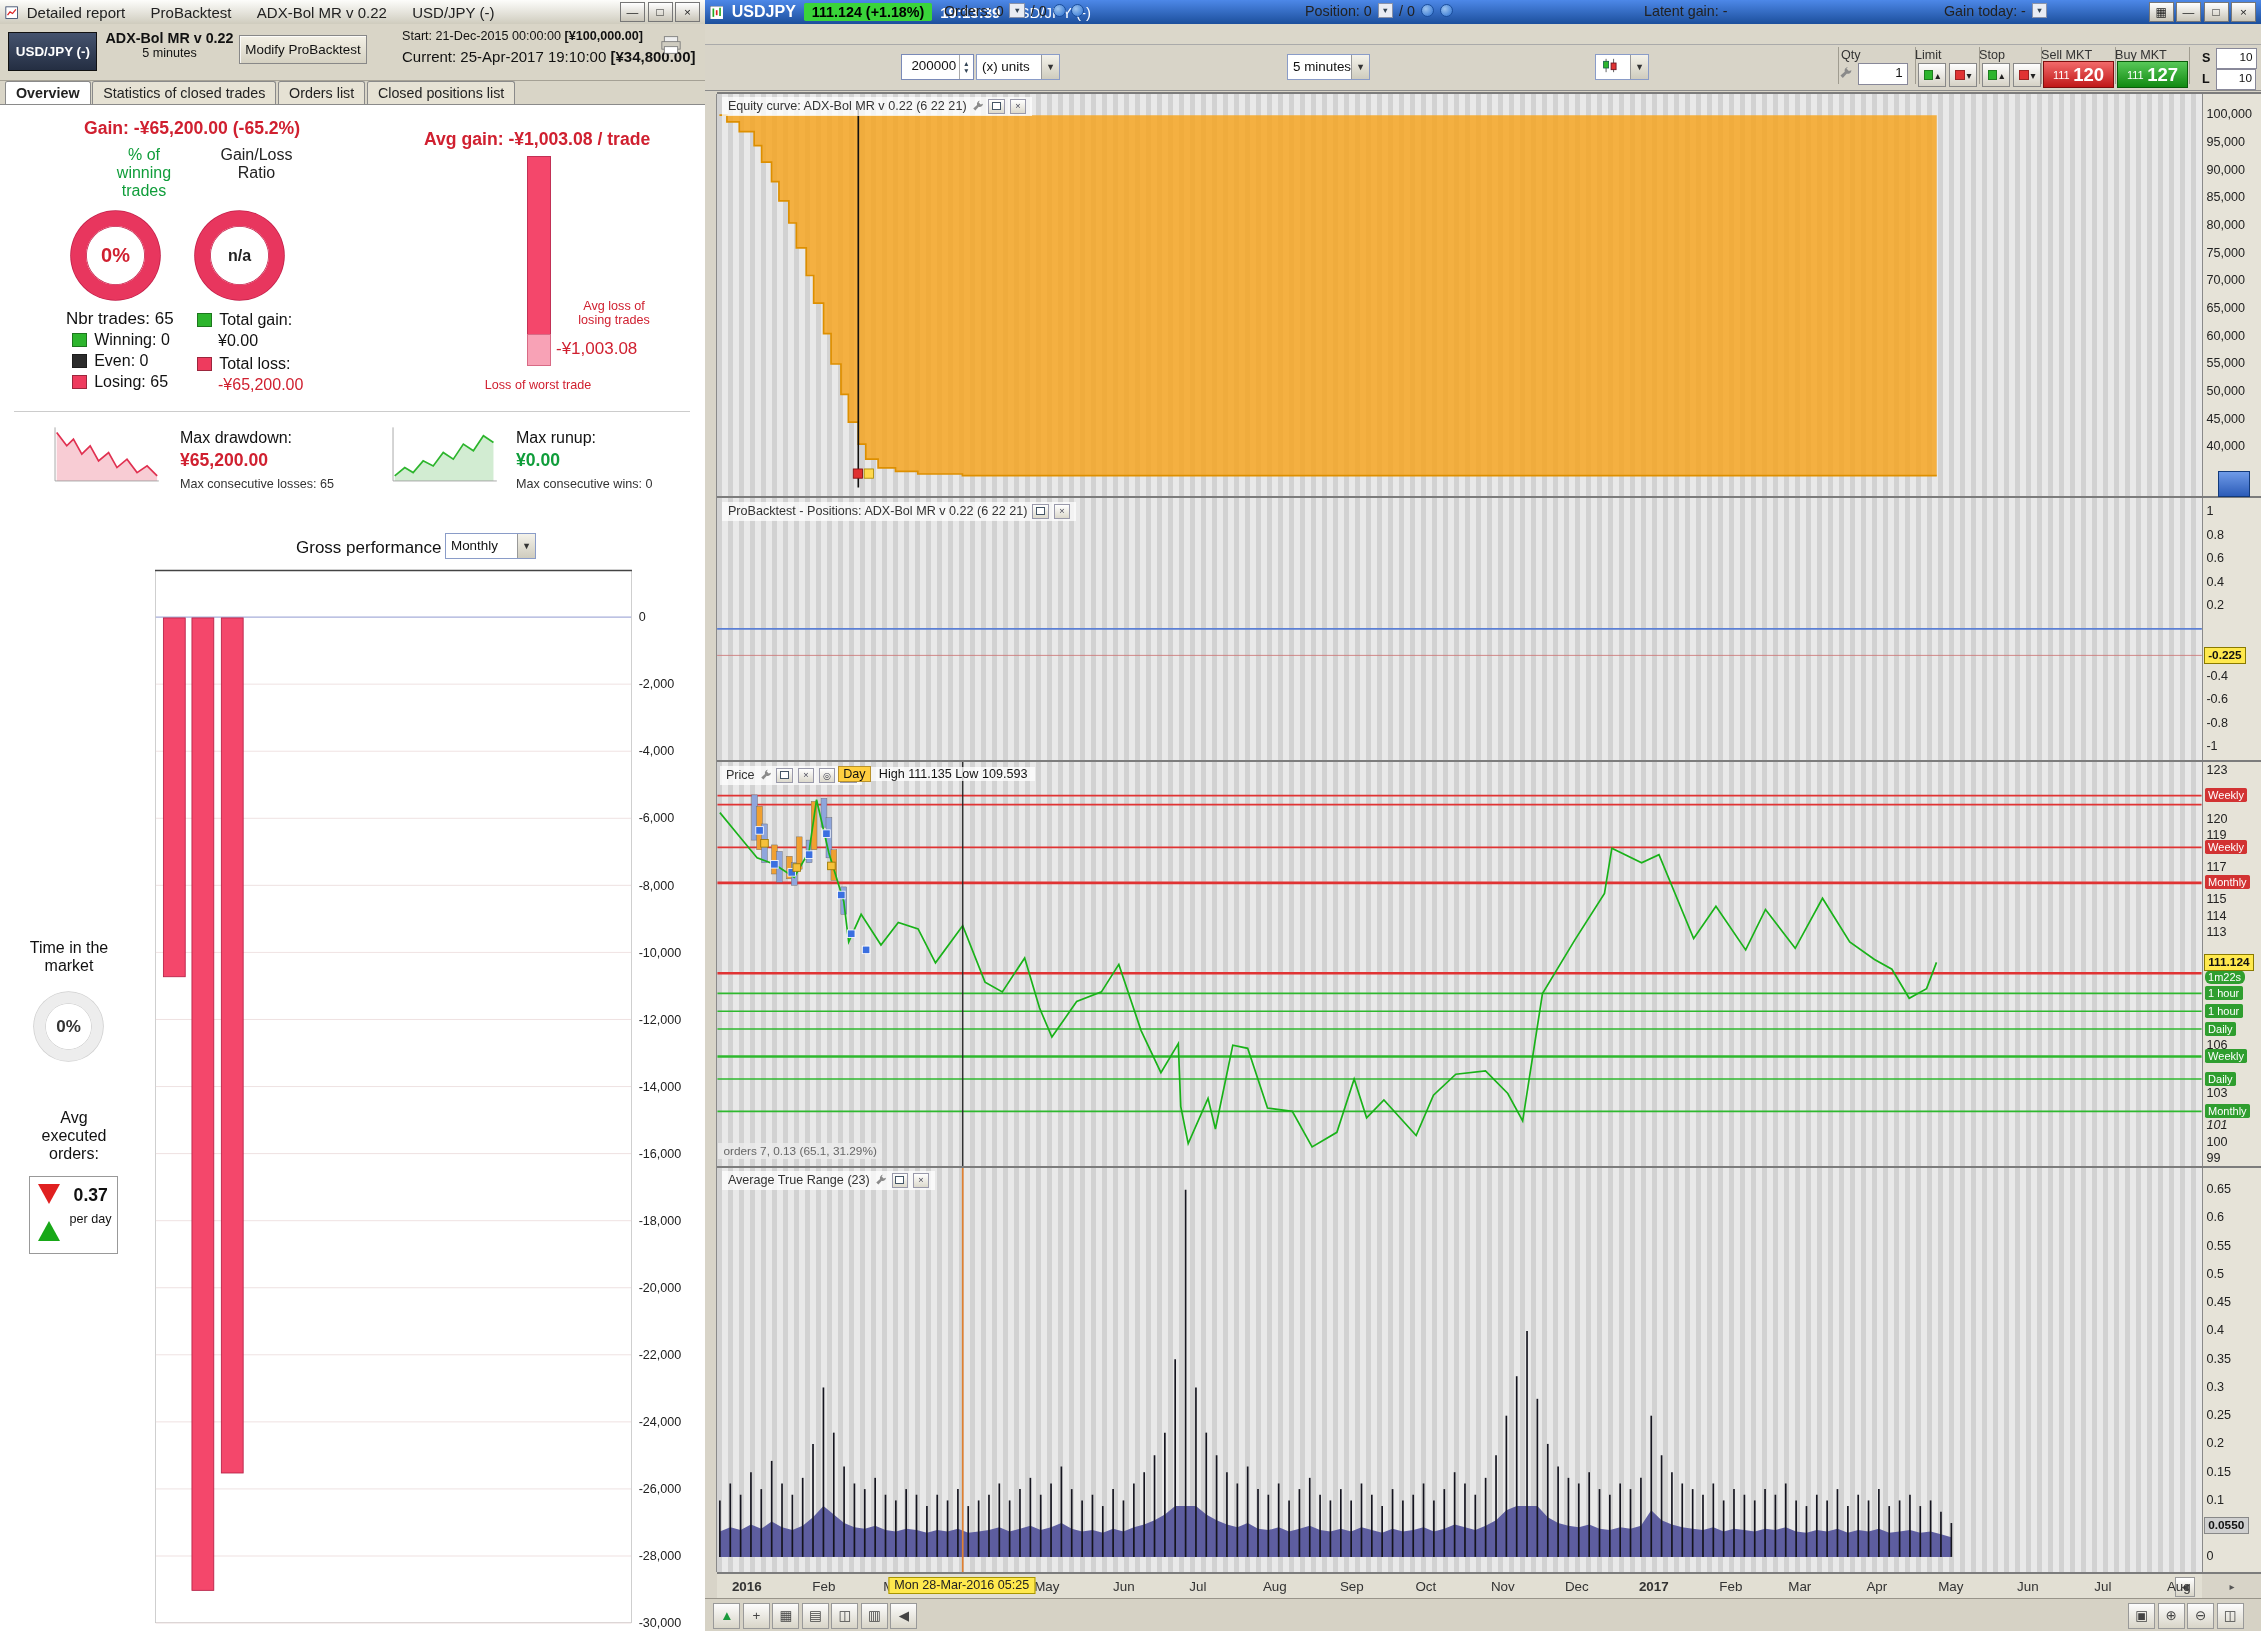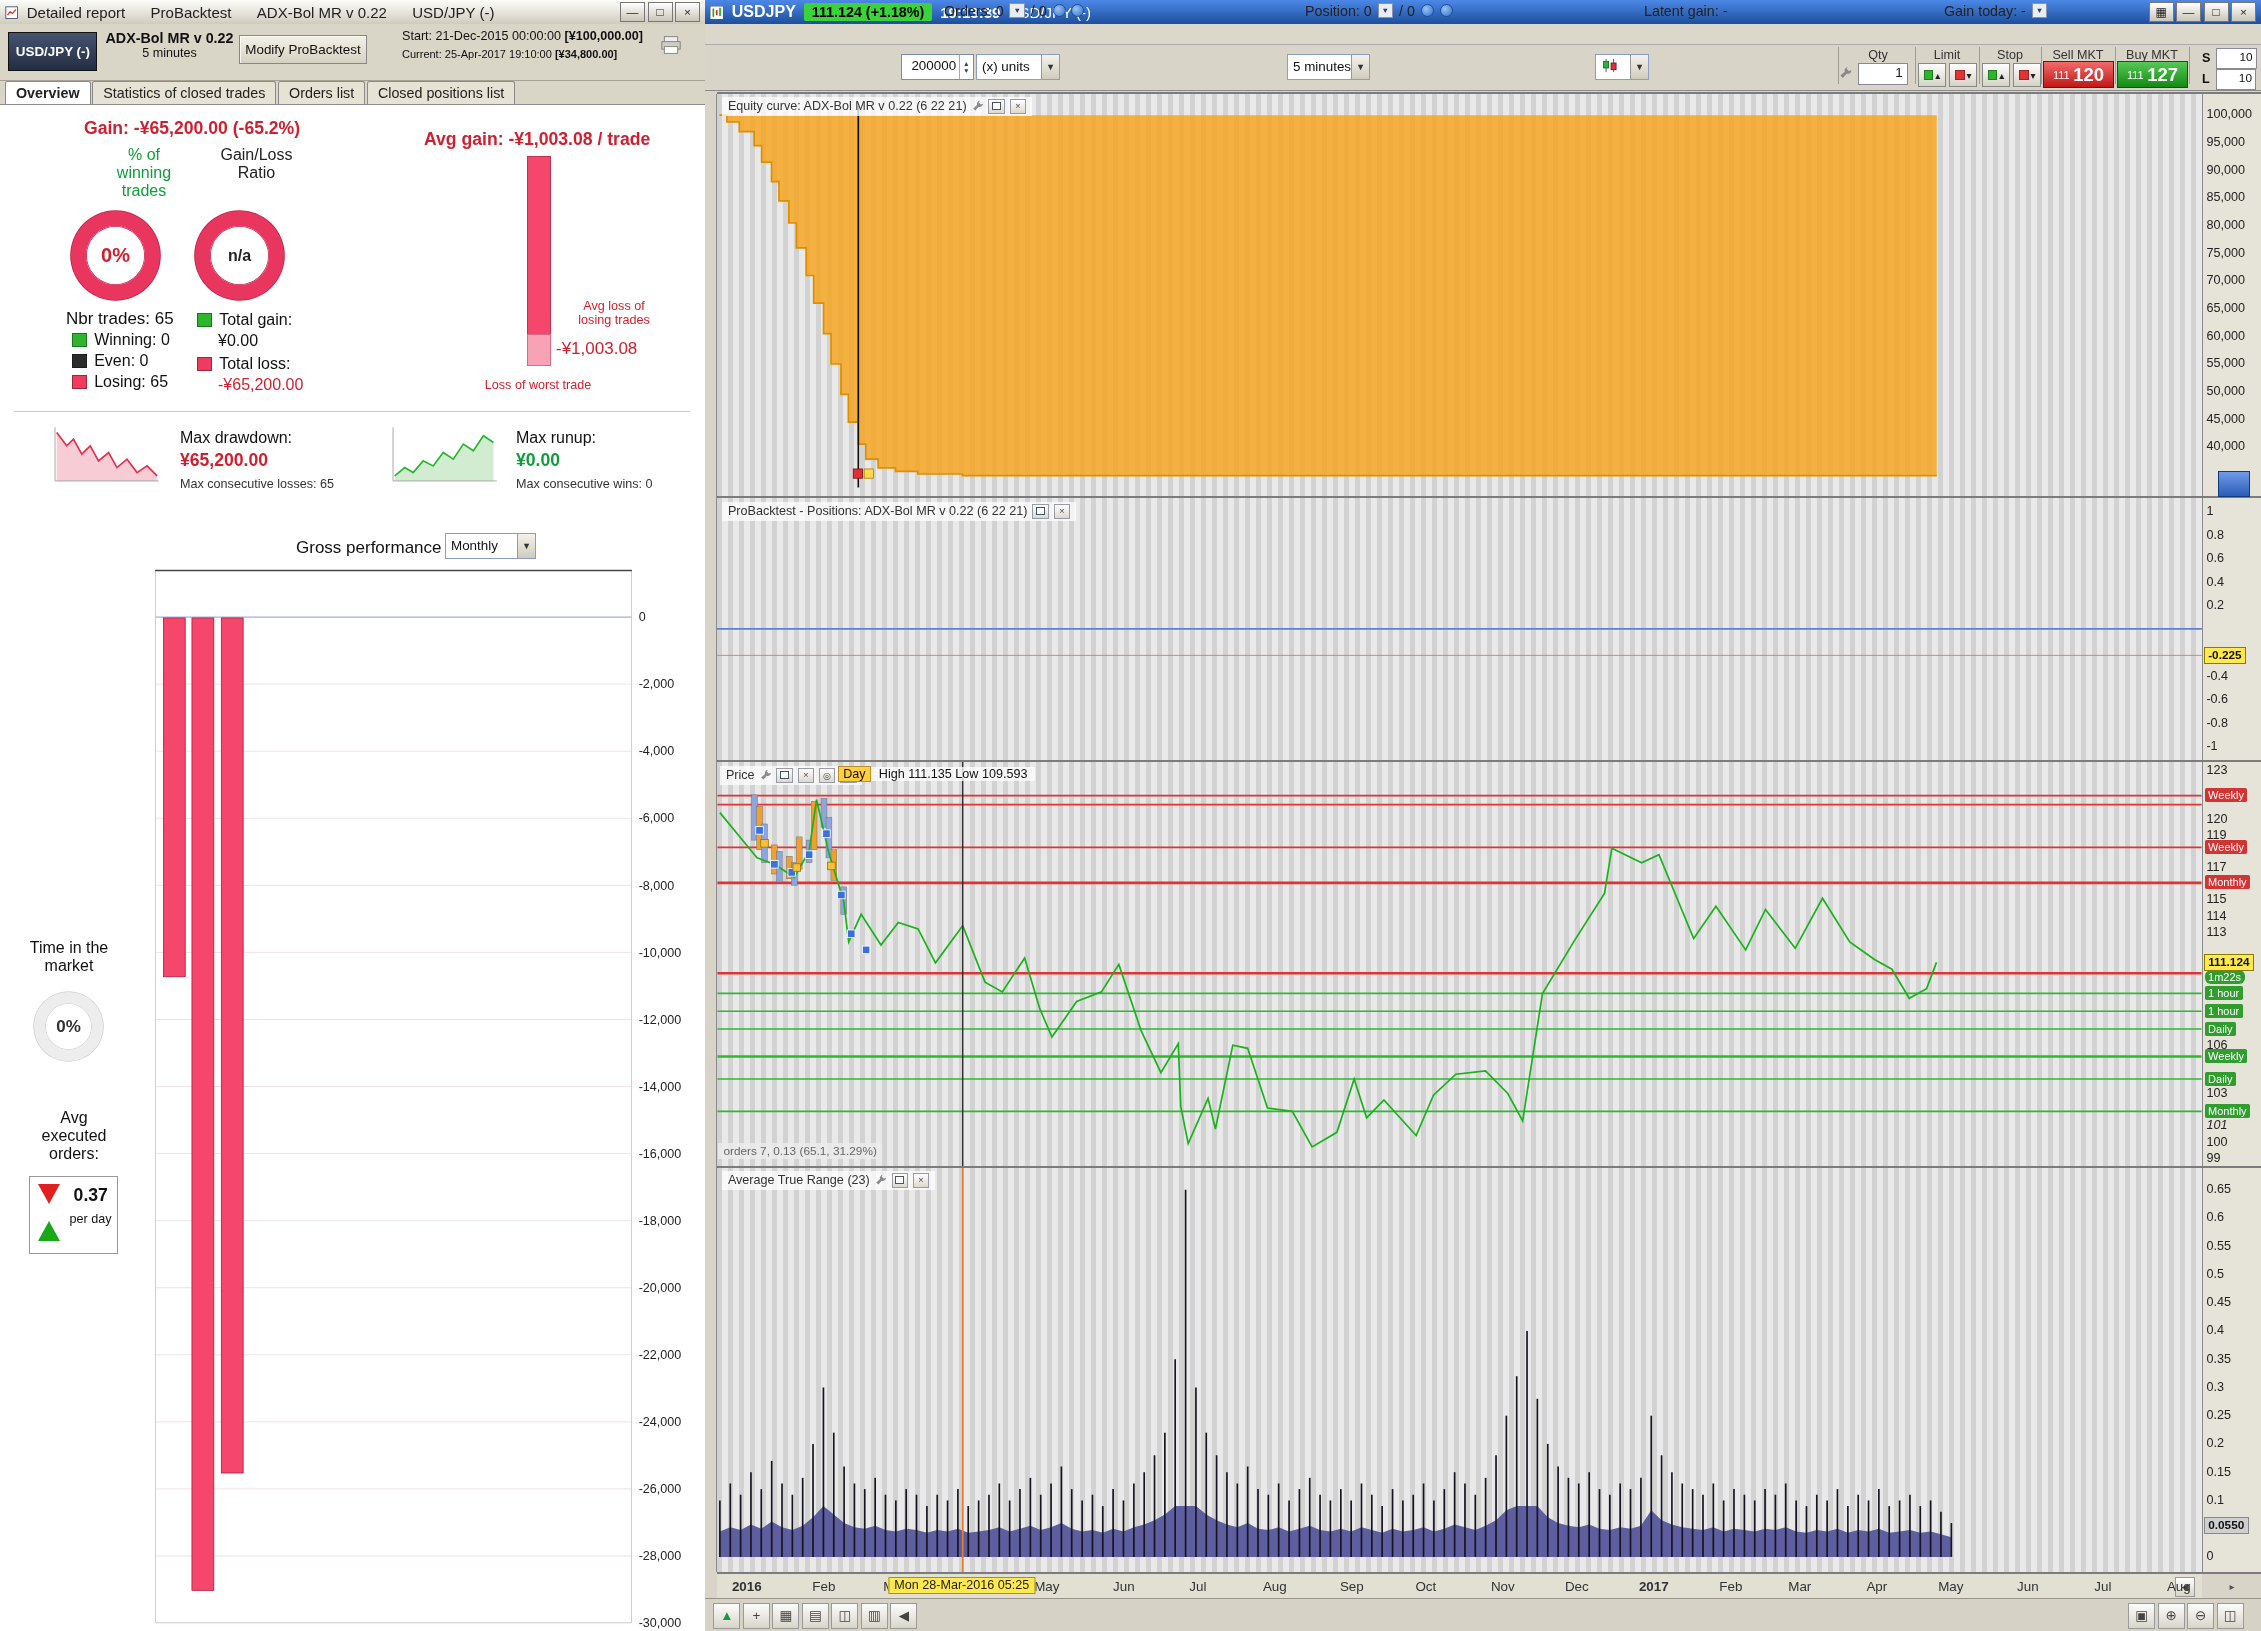--- a/index.html
+++ b/index.html
@@ -34,21 +34,21 @@
   .sel{display:flex;align-items:center;background:#fff;border:0.8px solid #8a9cc8;height:23.5px}
   .sel .tx{flex:1;padding:0 5px;font-size:13.4px;white-space:nowrap;overflow:hidden}
   .sel .ar{width:17px;height:100%;background:linear-gradient(#f4f2ea,#cfccbe);border-left:0.8px solid #999;
            display:flex;align-items:center;justify-content:center;font-size:9.2px;color:#333;flex:none}
   
   .ibit{top:2.5px;display:flex;align-items:center;gap:5.9px;font-size:14.3px;color:#222;white-space:nowrap}
   .dot{width:11px;height:11px;border-radius:50%;background:radial-gradient(circle at 35% 35%,#9cc4f0,#2a6fd0);
        border:0.8px solid #1b4e9c;display:inline-block}
   .ddl{width:13.4px;height:13.4px;border:0.8px solid #8892aa;background:#e8ecf4;font-size:7.6px;display:inline-flex;
        align-items:center;justify-content:center;color:#345}
-  .thead{top:48px;font-size:12.6px;color:#333;text-align:center}
+  .thead{top:48px;font-size:12.6px;color:#333;text-align:left}
   .vsep{top:47px;width:0.8px;height:37px;background:#a09c90}
   .mbtn{width:26px;height:22px;border:0.8px solid #888;background:linear-gradient(#fefefe,#d6d2c6);
         display:inline-flex;align-items:center;justify-content:center;gap:1.7px;font-size:10px;color:#222}
   .microsq{width:7.6px;height:7.6px;display:inline-block;border:0.8px solid rgba(0,0,0,.3)}
   .slinp{width:32px;height:17px;background:#fff;border:0.8px solid #889;font-size:11.8px;text-align:right;
          display:inline-block;padding:0.8px 3.4px}
   
   .sep{left:11.8px;width:1544px;height:1.7px;background:#7c7c7c;z-index:3}
   .hdrbox{display:flex;gap:5px;align-items:center;background:rgba(255,255,255,.74);padding:1.7px 5.9px;
           font-size:12.6px;color:#333;z-index:5;white-space:nowrap}
@@ -91,21 +91,21 @@
   <div class="a" style="left:103px;top:30px;width:133px;text-align:center">
     <div style="font-size:14.3px;font-weight:bold">ADX-Bol MR v 0.22</div>
     <div style="font-size:12.6px">5 minutes</div>
   </div>
   <div class="a modbtn">Modify ProBacktest</div>
   <div class="a" style="left:402px;top:29px;font-size:12.6px;white-space:nowrap">
     <span>Start:</span>
     <span>21-Dec-2015 00:00:00</span>
     <b>[¥100,000.00]</b>
   </div>
-  <div class="a" style="left:402px;top:48px;font-size:11px;white-space:nowrap">
+  <div class="a" style="left:402px;top:48px;font-size:15px;white-space:nowrap">
     <span>Current:</span>
     <span>25-Apr-2017 19:10:00</span>
     <b>[¥34,800.00]</b>
   </div>
   <svg class="a" style="left:660px;top:35px" width="22" height="20" viewBox="0 0 26 24">
       <rect x="5" y="2" width="16" height="7" fill="#eee" stroke="#777"></rect>
       <rect x="2" y="8" width="22" height="9" fill="#cfccc0" stroke="#777"></rect>
       <rect x="5" y="14" width="16" height="8" fill="#fff" stroke="#777"></rect>
     </svg>
 

